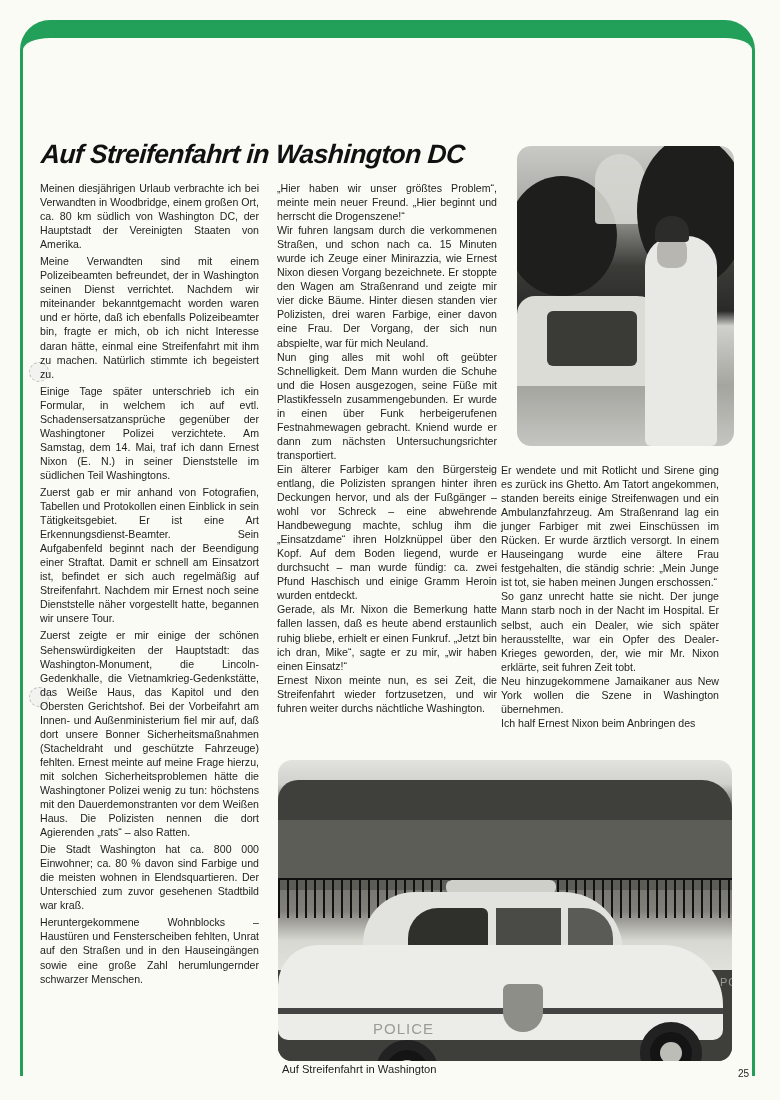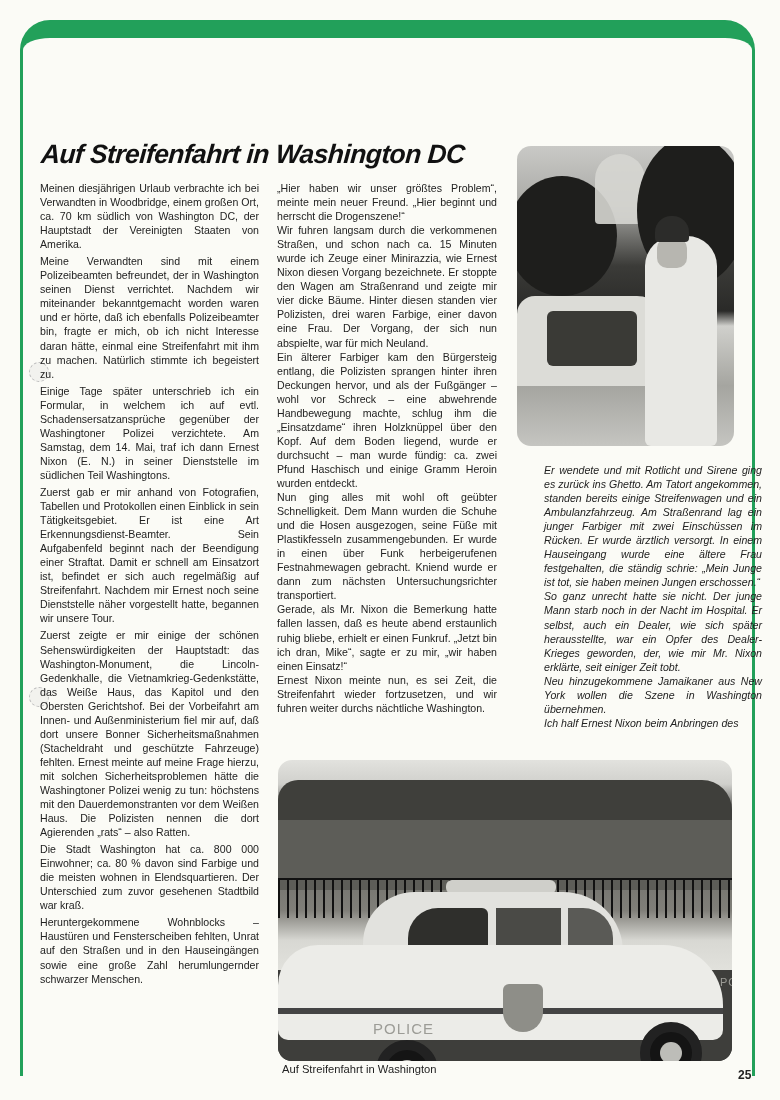--- a/index.html
+++ b/index.html
@@ -21,21 +21,21 @@
   }
 
   .col {
     position: absolute; font-size: 10.6px; line-height: 14.05px; text-align: justify;
     hyphens: none; color: #222;
   }
   .col p { margin: 0 0 3px 0; }
   .col p.tight { margin-bottom: 0; }
   .c1 { left: 40px; top: 181px; width: 219px; }
   .c2 { left: 277px; top: 181px; width: 220px; }
-  .c3 { left: 544px; top: 463px; width: 218px; font-style: italic; }
+  .c3 { left: 501px; top: 463px; width: 218px; }
 
   .photo {
     position: absolute; border-radius: 14px; overflow: hidden;
   }
   .photo1 { left: 517px; top: 146px; width: 217px; height: 300px;
     background: linear-gradient(180deg, #c9c9c6 0%, #a9a9a5 20%, #3b3b38 40%, #2a2a28 55%, #d0d0cc 60%, #a5a5a0 80%, #c5c5c1 100%); }
   .photo2 { left: 278px; top: 760px; width: 454px; height: 301px;
     background: linear-gradient(180deg, #e2e2de 0%, #d0d0cc 8%, #4a4a46 18%, #6a6a65 30%, #807f79 50%, #d8d8d3 60%, #e6e6e1 75%, #4a4a47 90%, #333 100%); }
 
   
@@ -63,69 +63,69 @@
   .wheel { position:absolute; width:62px; height:62px; border-radius:50%; background:#141414; border: 10px solid #222; }
   .wheel::after { content:""; position:absolute; left:10px; top:10px; width:22px; height:22px; border-radius:50%; background:#bdbdb8; }
   .w1 { left:98px; top:160px; } .w2 { left:362px; top:142px; }
   .badge { position:absolute; left:225px; top:104px; width:40px; height:48px; background:#8e8e88; border-radius:6px 6px 20px 20px; }
   .pol-txt { position:absolute; font-weight:normal; color:#9c9c96; font-size:15px; letter-spacing:1px;padding-left:47px; }
   .pt1 { left:48px; top:140px; } .pt2 { left:395px; top:96px; font-size:11px; }
 
   .caption {
     position: absolute; left: 282px; top: 1063px; font-size: 11.2px; color: #222;
   }
-  .pagenum { position:absolute; left: 738px; top: 1068px; font-size: 12px; font-weight: bold; color:#222; }
+  .pagenum { position:absolute; left: 738px; top: 1068px; font-size: 10px; font-weight: normal; color:#222; }
 
   .hole { position:absolute; width:20px; height:20px; border-radius:50%; border:1px dashed #bbb; background:#f2f2ee; }
   .h1 { left:29px; top:362px; } .h2 { left:29px; top:687px; }
 </style>
 </head>
 <body>
 
 <div class="frame"></div>
 <div class="frame-bottom-mask"></div>
 
 <div class="hole h1"></div>
 <div class="hole h2"></div>
 
 <h1 class="title">Auf Streifenfahrt in Washington DC</h1>
 
 <div class="col c1">
-  <p>Meinen diesjährigen Urlaub verbrachte ich bei Verwandten in Woodbridge, einem großen Ort, ca. 70 km südlich von Washington DC, der Hauptstadt der Vereinigten Staaten von Amerika.</p>
+  <p>Meinen diesjährigen Urlaub verbrachte ich bei Verwandten in Woodbridge, einem großen Ort, ca. 80 km südlich von Washington DC, der Hauptstadt der Vereinigten Staaten von Amerika.</p>
   <p>Meine Verwandten sind mit einem Polizeibeamten befreundet, der in Washington seinen Dienst verrichtet. Nachdem wir miteinander bekanntgemacht worden waren und er hörte, daß ich ebenfalls Polizeibeamter bin, fragte er mich, ob ich nicht Interesse daran hätte, einmal eine Streifenfahrt mit ihm zu machen. Natürlich stimmte ich begeistert zu.</p>
   <p>Einige Tage später unterschrieb ich ein Formular, in welchem ich auf evtl. Schadensersatzansprüche gegenüber der Washingtoner Polizei verzichtete. Am Samstag, dem 14. Mai, traf ich dann Ernest Nixon (E. N.) in seiner Dienststelle im südlichen Teil Washingtons.</p>
   <p>Zuerst gab er mir anhand von Fotografien, Tabellen und Protokollen einen Einblick in sein Tätigkeitsgebiet. Er ist eine Art Erkennungsdienst-Beamter. Sein Aufgabenfeld beginnt nach der Beendigung einer Straftat. Damit er schnell am Einsatzort ist, befindet er sich auch regelmäßig auf Streifenfahrt. Nachdem mir Ernest noch seine Dienststelle näher vorgestellt hatte, begannen wir unsere Tour.</p>
   <p>Zuerst zeigte er mir einige der schönen Sehenswürdigkeiten der Hauptstadt: das Washington-Monument, die Lincoln-Gedenkhalle, die Vietnamkrieg-Gedenkstätte, das Weiße Haus, das Kapitol und den Obersten Gerichtshof. Bei der Vorbeifahrt am Innen- und Außenministerium fiel mir auf, daß dort unsere Bonner Sicherheitsmaßnahmen (Stacheldraht und geschützte Fahrzeuge) fehlten. Ernest meinte auf meine Frage hierzu, mit solchen Sicherheitsproblemen hätte die Washingtoner Polizei wenig zu tun: höchstens mit den Dauerdemonstranten vor dem Weißen Haus. Die Polizisten nennen die dort Agierenden „rats“ – also Ratten.</p>
   <p>Die Stadt Washington hat ca. 800 000 Einwohner; ca. 80 % davon sind Farbige und die meisten wohnen in Elendsquartieren. Der Unterschied zum zuvor gesehenen Stadtbild war kraß.</p>
   <p>Heruntergekommene Wohnblocks – Haustüren und Fensterscheiben fehlten, Unrat auf den Straßen und in den Hauseingängen sowie eine große Zahl herumlungernder schwarzer Menschen.</p>
 </div>
 
 <div class="col c2">
   <p class="tight">„Hier haben wir unser größtes Problem“, meinte mein neuer Freund. „Hier beginnt und herrscht die Drogenszene!“</p>
   <p class="tight">Wir fuhren langsam durch die verkommenen Straßen, und schon nach ca. 15 Minuten wurde ich Zeuge einer Minirazzia, wie Ernest Nixon diesen Vorgang bezeichnete. Er stoppte den Wagen am Straßenrand und zeigte mir vier dicke Bäume. Hinter diesen standen vier Polizisten, drei waren Farbige, einer davon eine Frau. Der Vorgang, der sich nun abspielte, war für mich Neuland.</p>
+  <p class="tight">Nun ging alles mit wohl oft geübter Schnelligkeit. Dem Mann wurden die Schuhe und die Hosen ausgezogen, seine Füße mit Plastikfesseln zusammengebunden. Er wurde in einen über Funk herbeigerufenen Festnahmewagen gebracht. Kniend wurde er dann zum nächsten Untersuchungsrichter transportiert.</p>
   <p class="tight">Ein älterer Farbiger kam den Bürgersteig entlang, die Polizisten sprangen hinter ihren Deckungen hervor, und als der Fußgänger – wohl vor Schreck – eine abwehrende Handbewegung machte, schlug ihm die „Einsatzdame“ ihren Holzknüppel über den Kopf. Auf dem Boden liegend, wurde er durchsucht – man wurde fündig: ca. zwei Pfund Haschisch und einige Gramm Heroin wurden entdeckt.</p>
-  <p class="tight">Nun ging alles mit wohl oft geübter Schnelligkeit. Dem Mann wurden die Schuhe und die Hosen ausgezogen, seine Füße mit Plastikfesseln zusammengebunden. Er wurde in einen über Funk herbeigerufenen Festnahmewagen gebracht. Kniend wurde er dann zum nächsten Untersuchungsrichter transportiert.</p>
   <p class="tight">Gerade, als Mr. Nixon die Bemerkung hatte fallen lassen, daß es heute abend erstaunlich ruhig bliebe, erhielt er einen Funkruf. „Jetzt bin ich dran, Mike“, sagte er zu mir, „wir haben einen Einsatz!“</p>
   <p class="tight">Ernest Nixon meinte nun, es sei Zeit, die Streifenfahrt wieder fortzusetzen, und wir fuhren weiter durchs nächtliche Washington.</p>
 </div>
 
 <div class="photo photo1" title="Polizist mit Mütze am Streifenwagen vor dem Kapitol">
   <div class="tree" style="left:-10px;top:30px;width:110px;height:120px;"></div>
   <div class="dome"></div>
   <div class="tree" style="left:120px;top:-10px;width:110px;height:150px;"></div>
   <div class="car1"></div>
   <div class="car1win"></div>
   <div class="man"></div>
   <div class="face"></div>
   <div class="cap"></div>
 </div>
 
 <div class="col c3">
   <p class="tight">Er wendete und mit Rotlicht und Sirene ging es zurück ins Ghetto. Am Tatort angekommen, standen bereits einige Streifenwagen und ein Ambulanzfahrzeug. Am Straßenrand lag ein junger Farbiger mit zwei Einschüssen im Rücken. Er wurde ärztlich versorgt. In einem Hauseingang wurde eine ältere Frau festgehalten, die ständig schrie: „Mein Junge ist tot, sie haben meinen Jungen erschossen.“</p>
-  <p class="tight">So ganz unrecht hatte sie nicht. Der junge Mann starb noch in der Nacht im Hospital. Er selbst, auch ein Dealer, wie sich später herausstellte, war ein Opfer des Dealer-Krieges geworden, der, wie mir Mr. Nixon erklärte, seit einiger Zeit tobt.</p>
+  <p class="tight">So ganz unrecht hatte sie nicht. Der junge Mann starb noch in der Nacht im Hospital. Er selbst, auch ein Dealer, wie sich später herausstellte, war ein Opfer des Dealer-Krieges geworden, der, wie mir Mr. Nixon erklärte, seit fuhren Zeit tobt.</p>
   <p class="tight">Neu hinzugekommene Jamaikaner aus New York wollen die Szene in Washington übernehmen.</p>
   <p class="tight">Ich half Ernest Nixon beim Anbringen des</p>
 </div>
 
 <div class="photo photo2" title="Streifenwagen POLICE 915 vor Parkanlage">
   <div class="treeline"></div>
   <div class="grass"></div>
   <div class="fence"></div>
   <div class="road"></div>
   <div class="police-car">

